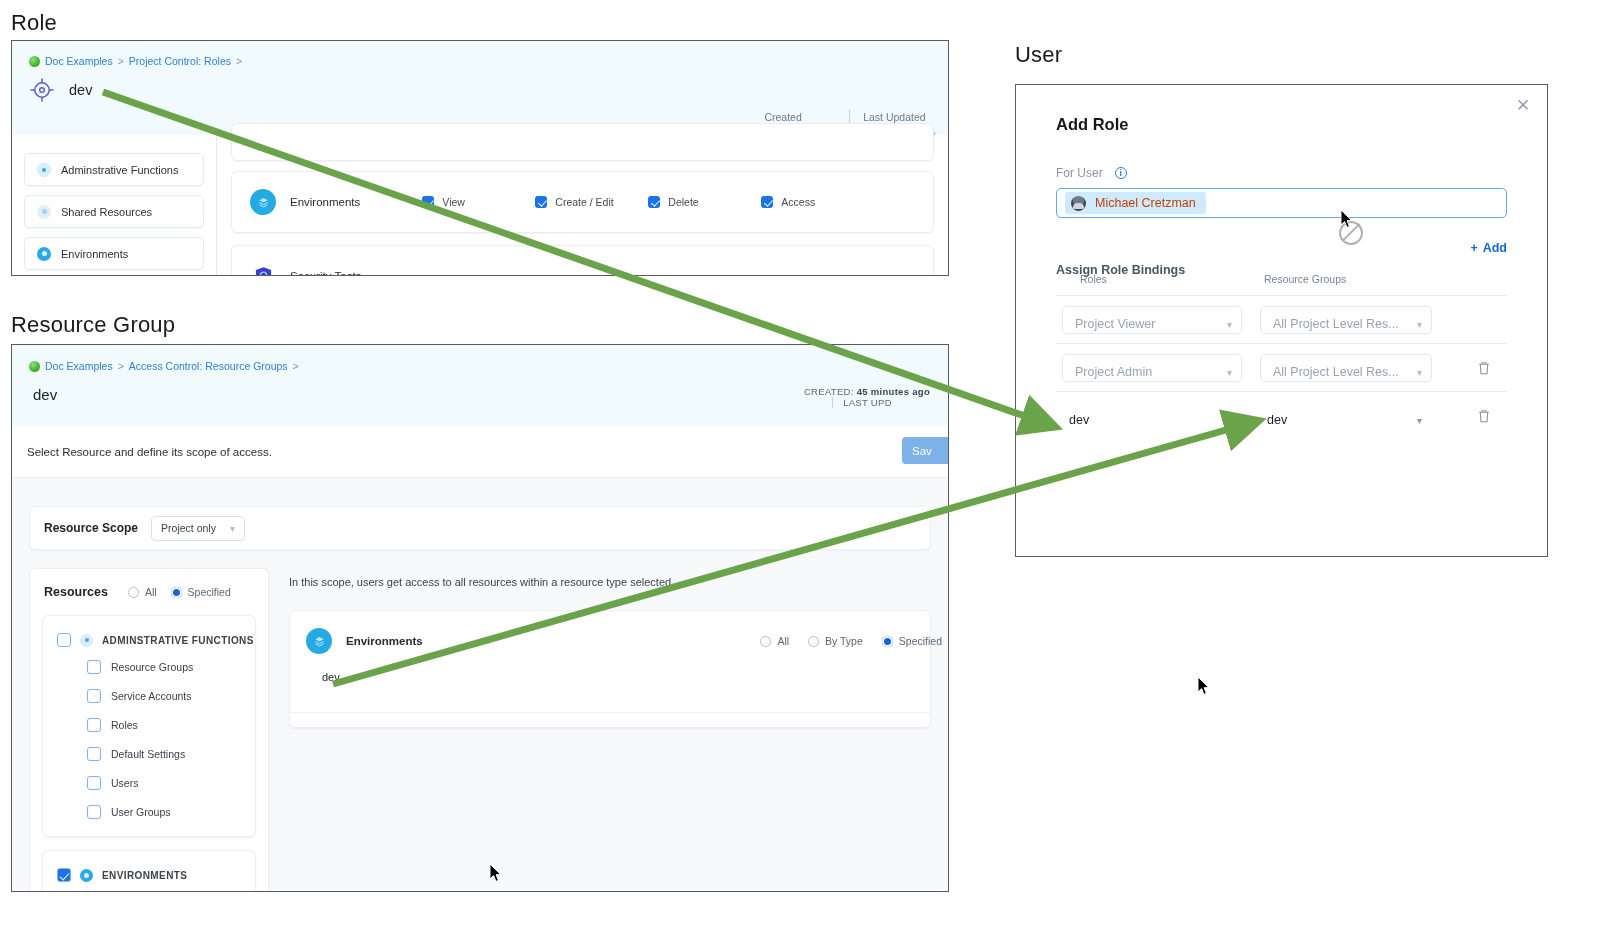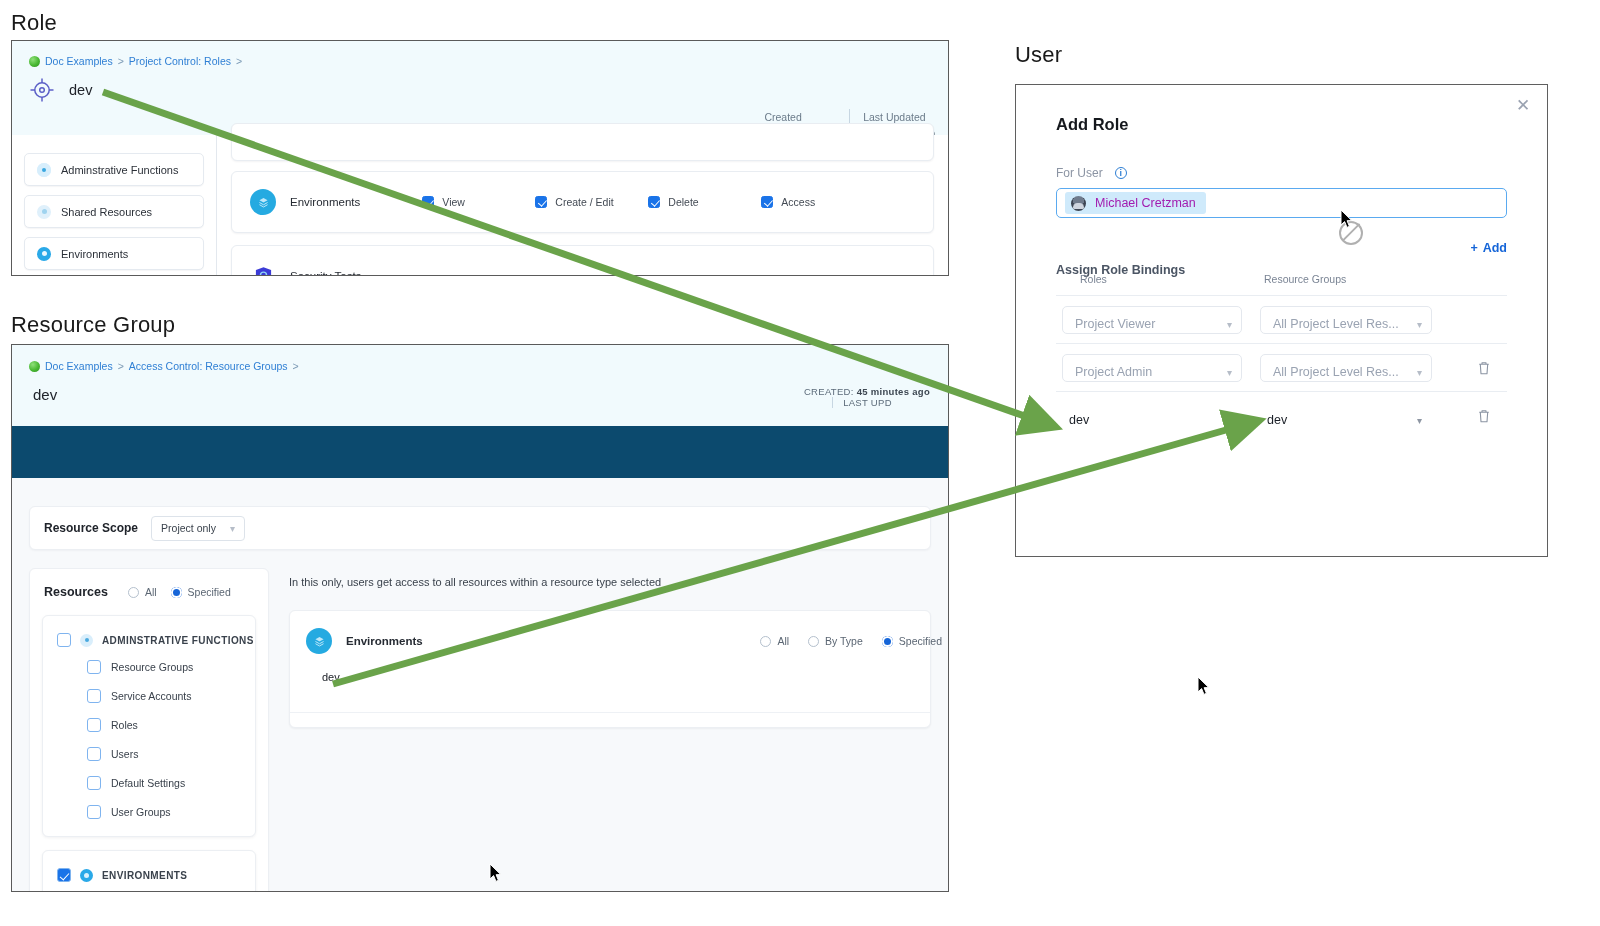--- a/index.html
+++ b/index.html
@@ -15,21 +15,21 @@
     position: absolute;
     font-size: 22px;
     color: #1a1a1a;
     font-weight: 400;
     letter-spacing: 0.2px;
   }
 
   
   .panel {
     position: absolute;
-    background: #0c4a6e;
+    background: #c2410c;
     border: 1px solid #5a5a5a;
     overflow: hidden;
   }
 
   
   .hdr-band { background: #f1fafd; position: relative; }
   .crumb {
     display: flex; align-items: center; gap: 5px;
     font-size: 10.5px; color: #2f7fd4;
   }
@@ -247,21 +247,21 @@
   }
   .avatar-sm {
     width: 15px; height: 15px; border-radius: 50%;
     background: radial-gradient(circle at 50% 32%, #6f7b8c 0 42%, #3d4654 43% 100%);
     position: relative; flex: 0 0 auto;
   }
   .avatar-sm::after {
     content:""; position:absolute; left:2px; bottom:1.4px; width:11px; height:6px;
     border-radius: 6px 6px 2px 2px; background:#cfd6e0;
   }
-  .user-chip .nm { font-size: 12.5px; color: #a21caf; }
+  .user-chip .nm { font-size: 12.5px; color: #c2410c; }
 
   #bindings-row {
     position: absolute; left: 40px; right: 40px; top: 152px; height: 22px;
     display: flex; align-items: center; justify-content: space-between;
   }
   #bindings-title { font-size: 12.5px; font-weight: 700; color: #4b5564; margin-top: 44px; }
   #add-link { font-size: 12.5px; color: #1565d8; font-weight: 700; display: flex; align-items: center; gap: 5px; }
 
   #col-heads {
     position: absolute; left: 40px; right: 40px; top: 188px; height: 22px;
@@ -438,20 +438,24 @@
         <span class="seg">
           <span>CREATED:</span>
           <b>45 minutes ago</b>
         </span>
         <span class="seg">
           <span>LAST UPD</span>
         </span>
       </div>
     </div>
 
+    <div id="rg-subbar">
+      <span class="hint">Select Resource and define its scope of access.</span>
+      <button id="rg-save">Sav</button>
+    </div>
 
     <div id="rg-body">
 
       <div id="scope-card">
         <span id="scope-label">Resource Scope</span>
         <span id="scope-select">
           <span>Project only</span>
           <span class="chev">▾</span>
         </span>
       </div>
@@ -484,43 +488,43 @@
           <div class="rg-sub">
             <span class="cbx lg"></span>
             <span class="lbl">Service Accounts</span>
           </div>
           <div class="rg-sub">
             <span class="cbx lg"></span>
             <span class="lbl">Roles</span>
           </div>
           <div class="rg-sub">
             <span class="cbx lg"></span>
-            <span class="lbl">Users</span>
+            <span class="lbl">Default Settings</span>
           </div>
           <div class="rg-sub">
             <span class="cbx lg"></span>
-            <span class="lbl">Default Settings</span>
+            <span class="lbl">Users</span>
           </div>
           <div class="rg-sub">
             <span class="cbx lg"></span>
             <span class="lbl">User Groups</span>
           </div>
         </div>
 
         <div class="res-group-card" style="padding-bottom:22px;">
           <div class="rg-head">
             <span class="cbx lg on"></span>
             <span class="mini-dot cyan"></span>
             <span class="ttl">ENVIRONMENTS</span>
           </div>
         </div>
       </div>
 
       <div id="res-right">
-        <div id="scope-hint">In this only, users get access to all resources within a resource type selected</div>
+        <div id="scope-hint">In this scope, users get access to all resources within a resource type selected</div>
 
         <div id="env-card">
           <div id="env-card-head">
             <span class="res-icon env">
               <svg width="13" height="13" viewBox="0 0 16 16">
                 <path d="M8 2.4 13 5.2 8 8 3 5.2z" fill="#bfe8fa"></path>
                 <path d="M3 8 8 10.8 13 8" fill="none" stroke="#bfe8fa" stroke-width="1.2"></path>
                 <path d="M3 10.7 8 13.5 13 10.7" fill="none" stroke="#bfe8fa" stroke-width="1.2"></path>
               </svg>
             </span>

